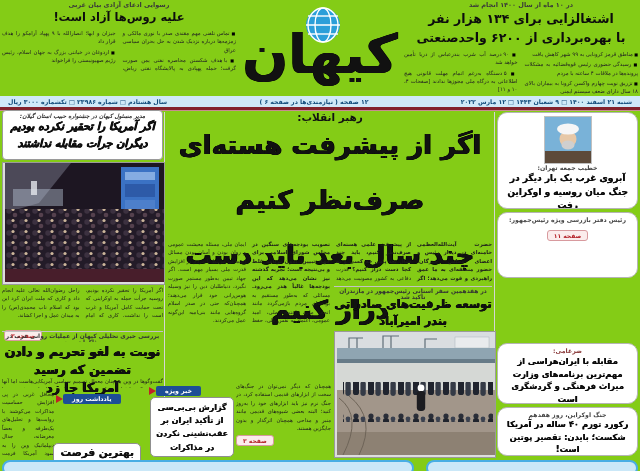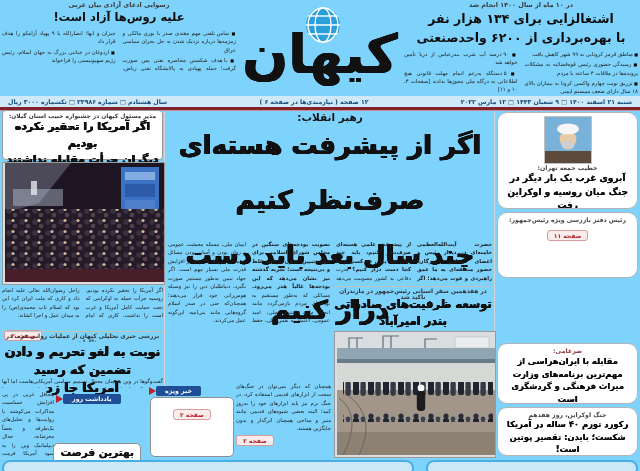--- a/index.html
+++ b/index.html
@@ -1,16 +1,16 @@
 <!DOCTYPE html>
 <html lang="fa" dir="rtl"><head>
 <meta charset="utf-8">
 <style>
   html,body{margin:0;padding:0;background:#e9e9e9;}
-  .page{position:relative;width:640px;height:471px;background:#7dd3fc;overflow:hidden;
+  .page{position:relative;width:640px;height:471px;background:#84cc16;overflow:hidden;
         font-family:"DejaVu Sans",sans-serif;direction:rtl;color:#111;}
   .abs{position:absolute;}
   .ctr{text-align:center;}
   .jst{text-align:justify;}
   .clip{overflow:hidden;}
 
   
   .kicker-sm{font-size:6.5px;color:#3a3a3a;font-weight:bold;}
   .top-head{font-weight:bold;color:#0d0d0d;line-height:1.55;}
   .tl-head{font-size:11.5px;}
@@ -38,21 +38,21 @@
   .b-lead{font-weight:bold;}
 
   .page-badge{display:inline-block;font-size:6px;font-weight:bold;color:#b5232a;
               background:#fbecec;border:1px solid #d89a9e;border-radius:3px;
               padding:0 6px;line-height:1.5;}
 
   .sec-kicker{font-size:5.9px;font-weight:bold;color:#333;}
   .mid-head{font-weight:bold;font-size:11.5px;line-height:1.5;
             text-shadow:0.4px 0 0 #000,-0.4px 0 0 #000;}
 
-  .lf-box{border:1px solid #9a9a9a;border-radius:4px;background:#fff;box-sizing:border-box;padding:2px 3px;}
+  .lf-box{border:1px solid #9a9a9a;border-radius:4px;background:#fff;box-sizing:border-box;padding:2px 3px;font-style:italic;}
   .lf-head{font-weight:bold;font-size:11px;line-height:1.5;text-shadow:0.4px 0 0 #000,-0.4px 0 0 #000;}
   .vn-head{font-weight:bold;font-size:12.5px;line-height:1.45;text-shadow:0.5px 0 0 #000,-0.5px 0 0 #000;}
 
   .hr-line{height:0;border-top:1px solid #c2c2c2;}
 
   
   .chip{display:flex;align-items:center;justify-content:flex-end;}
   .chip .arrow{width:0;height:0;border-top:4.5px solid transparent;border-bottom:4.5px solid transparent;
                border-left:7px solid #c02128;margin-left:-1px;}
   .chip .lbl{background:#1d4e96;color:#fff;font-size:6.3px;font-weight:bold;
@@ -216,20 +216,21 @@
       <div style="margin-top:2px;"><span class="page-badge">صفحه ۲</span></div>
     </div>
   </div>
 
   <div class="abs" style="left:150px;top:386px;width:84px;">
     <div class="chip" style="margin:0 10px 1px 0;">
       <span class="lbl">خبر ویژه</span>
       <span class="arrow"></span>
     </div>
     <div class="note-box ctr" style="width:84px;height:60px;padding:3px 3px 0;">
+      <div class="sp-title">گزارش بی‌بی‌سی از تأکید ایران بر عقب‌نشینی نکردن در مذاکرات</div>
       <div style="margin-top:1px;"><span class="page-badge">صفحه ۲</span></div>
     </div>
   </div>
 
   <div class="abs hr-line" style="left:334px;top:286px;width:158px;"></div>
   <div class="abs ctr sec-kicker" style="left:334px;top:288px;width:158px;">در هفدهمین سفر استانی رئیس‌جمهور در مازندران تأکید شد</div>
   <div class="abs ctr mid-head" style="left:334px;top:296px;width:158px;">
     <div>توسعه ظرفیت‌های صادراتی بندر امیرآباد</div>
     <div style="font-size:10.5px;">و دستور راه‌اندازی ۶ ماهه نیروگاه زباله‌سوز ساری</div>
   </div>

